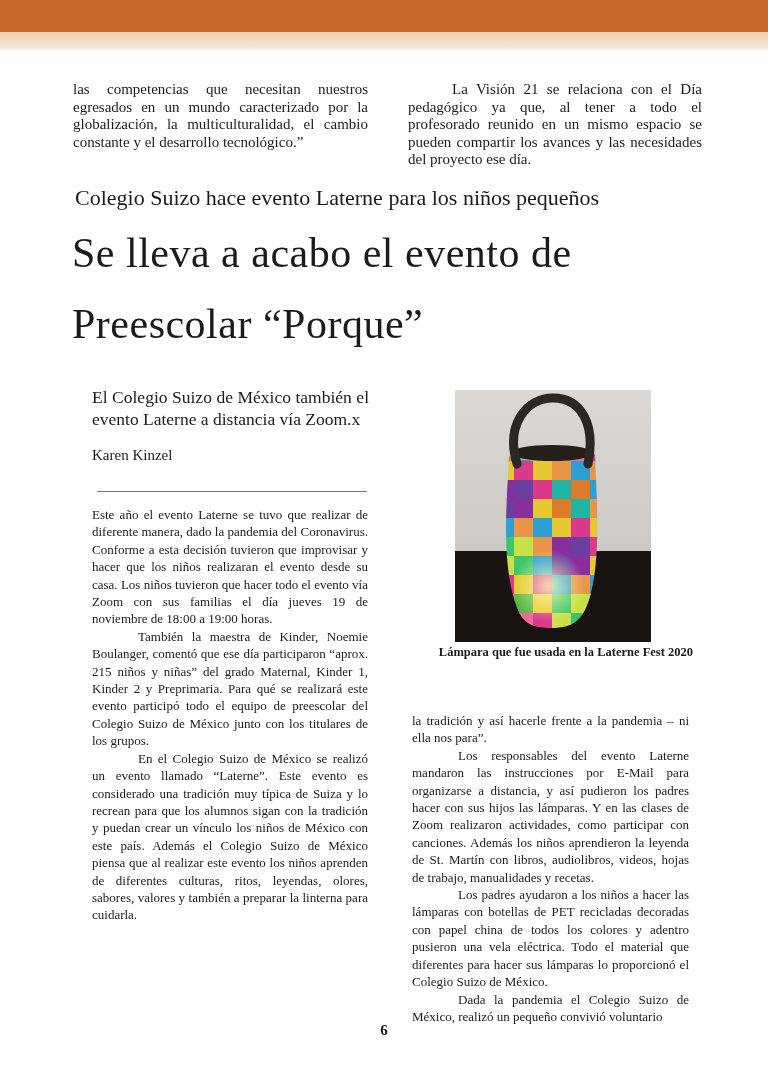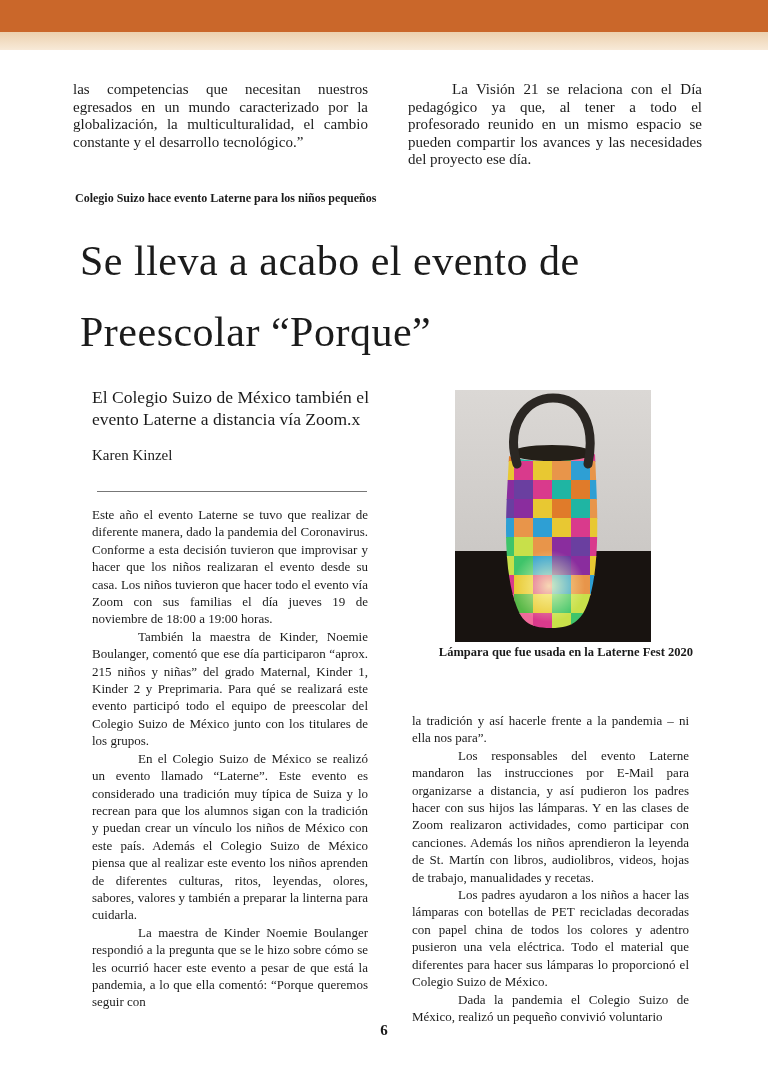--- a/index.html
+++ b/index.html
@@ -8,23 +8,23 @@
     font-family:"Liberation Serif","DejaVu Serif",serif;color:#1b1b1b;
     overflow:hidden;
   }
   .bar-orange{position:absolute;top:0;left:0;width:768px;height:32px;background:#ca672a;}
   .bar-tan{position:absolute;top:32px;left:0;width:768px;height:18px;
     background:linear-gradient(#ecd0ae,#f8ead8);}
   .intro-col{position:absolute;top:66px;font-size:15px;line-height:17.6px;
     text-align:justify;text-justify:inter-word;}
   .intro-left{left:73px;width:295px;}
   .intro-right{left:408px;width:294px;text-indent:44px;}
-  .kicker{position:absolute;left:75px;top:187px;font-size:12px;line-height:22px;font-weight:bold;}
+  .kicker{position:absolute;left:75px;top:187px;font-size:22px;line-height:22px;}
   .headline{position:absolute;left:72px;top:218px;width:660px;font-weight:400;
-    font-size:42px;line-height:71px;margin:8px;letter-spacing:0.5px;}
+    font-size:42px;line-height:71px;margin:0;letter-spacing:0.5px;}
   .lede{position:absolute;left:92px;top:368px;width:277px;font-size:17.5px;
     line-height:22.5px;text-align:justify;}
   .byline{position:absolute;left:92px;top:447px;font-size:15px;}
   .divider{position:absolute;left:97px;top:491px;width:270px;height:0;
     border-top:1px solid #777;}
   .body-col{position:absolute;font-size:13px;line-height:17.4px;
     text-align:justify;text-justify:inter-word;}
   .body-col p{margin:0;}
   .body-col p.ind{text-indent:46px;}
   .col-left{left:92px;top:506px;width:276px;}
@@ -51,21 +51,20 @@
 </h1>
 
 <p class="lede">El Colegio Suizo de México también el evento Laterne a distancia vía Zoom.x</p>
 <div class="byline">Karen Kinzel</div>
 <div class="divider"></div>
 
 <div class="body-col col-left">
   <p>Este año el evento Laterne se tuvo que realizar de diferente manera, dado la pandemia del Coronavirus. Conforme a esta decisión tuvieron que improvisar y hacer que los niños realizaran el evento desde su casa. Los niños tuvieron que hacer todo el evento vía Zoom con sus familias el día jueves 19 de noviembre de 18:00 a 19:00 horas.</p>
   <p class="ind">También la maestra de Kinder, Noemie Boulanger, comentó que ese día participaron “aprox. 215 niños y niñas” del grado Maternal, Kinder 1, Kinder 2 y Preprimaria. Para qué se realizará este evento participó todo el equipo de preescolar del Colegio Suizo de México junto con los titulares de los grupos.</p>
   <p class="ind">En el Colegio Suizo de México se realizó un evento llamado “Laterne”. Este evento es considerado una tradición muy típica de Suiza y lo recrean para que los alumnos sigan con la tradición y puedan crear un vínculo los niños de México con este país. Además el Colegio Suizo de México piensa que al realizar este evento los niños aprenden de diferentes culturas, ritos, leyendas, olores, sabores, valores y también a preparar la linterna para cuidarla.</p>
-  <p class="ind">La maestra de Kinder Noemie Boulanger respondió a la pregunta que se le hizo sobre cómo se les ocurrió hacer este evento a pesar de que está la pandemia,  a lo que ella comentó: “Porque queremos seguir con</p>
 </div>
 
 <div class="photo">
   <svg width="196" height="252" viewBox="0 0 196 252" xmlns="http://www.w3.org/2000/svg">
     <defs>
       <linearGradient id="wallgrad" x1="0" y1="0" x2="0" y2="1">
         <stop offset="0" stop-color="#dbd8d5"></stop>
         <stop offset="1" stop-color="#c3c0bd"></stop>
       </linearGradient>
       <radialGradient id="glow" cx="0.5" cy="0.5" r="0.5">

